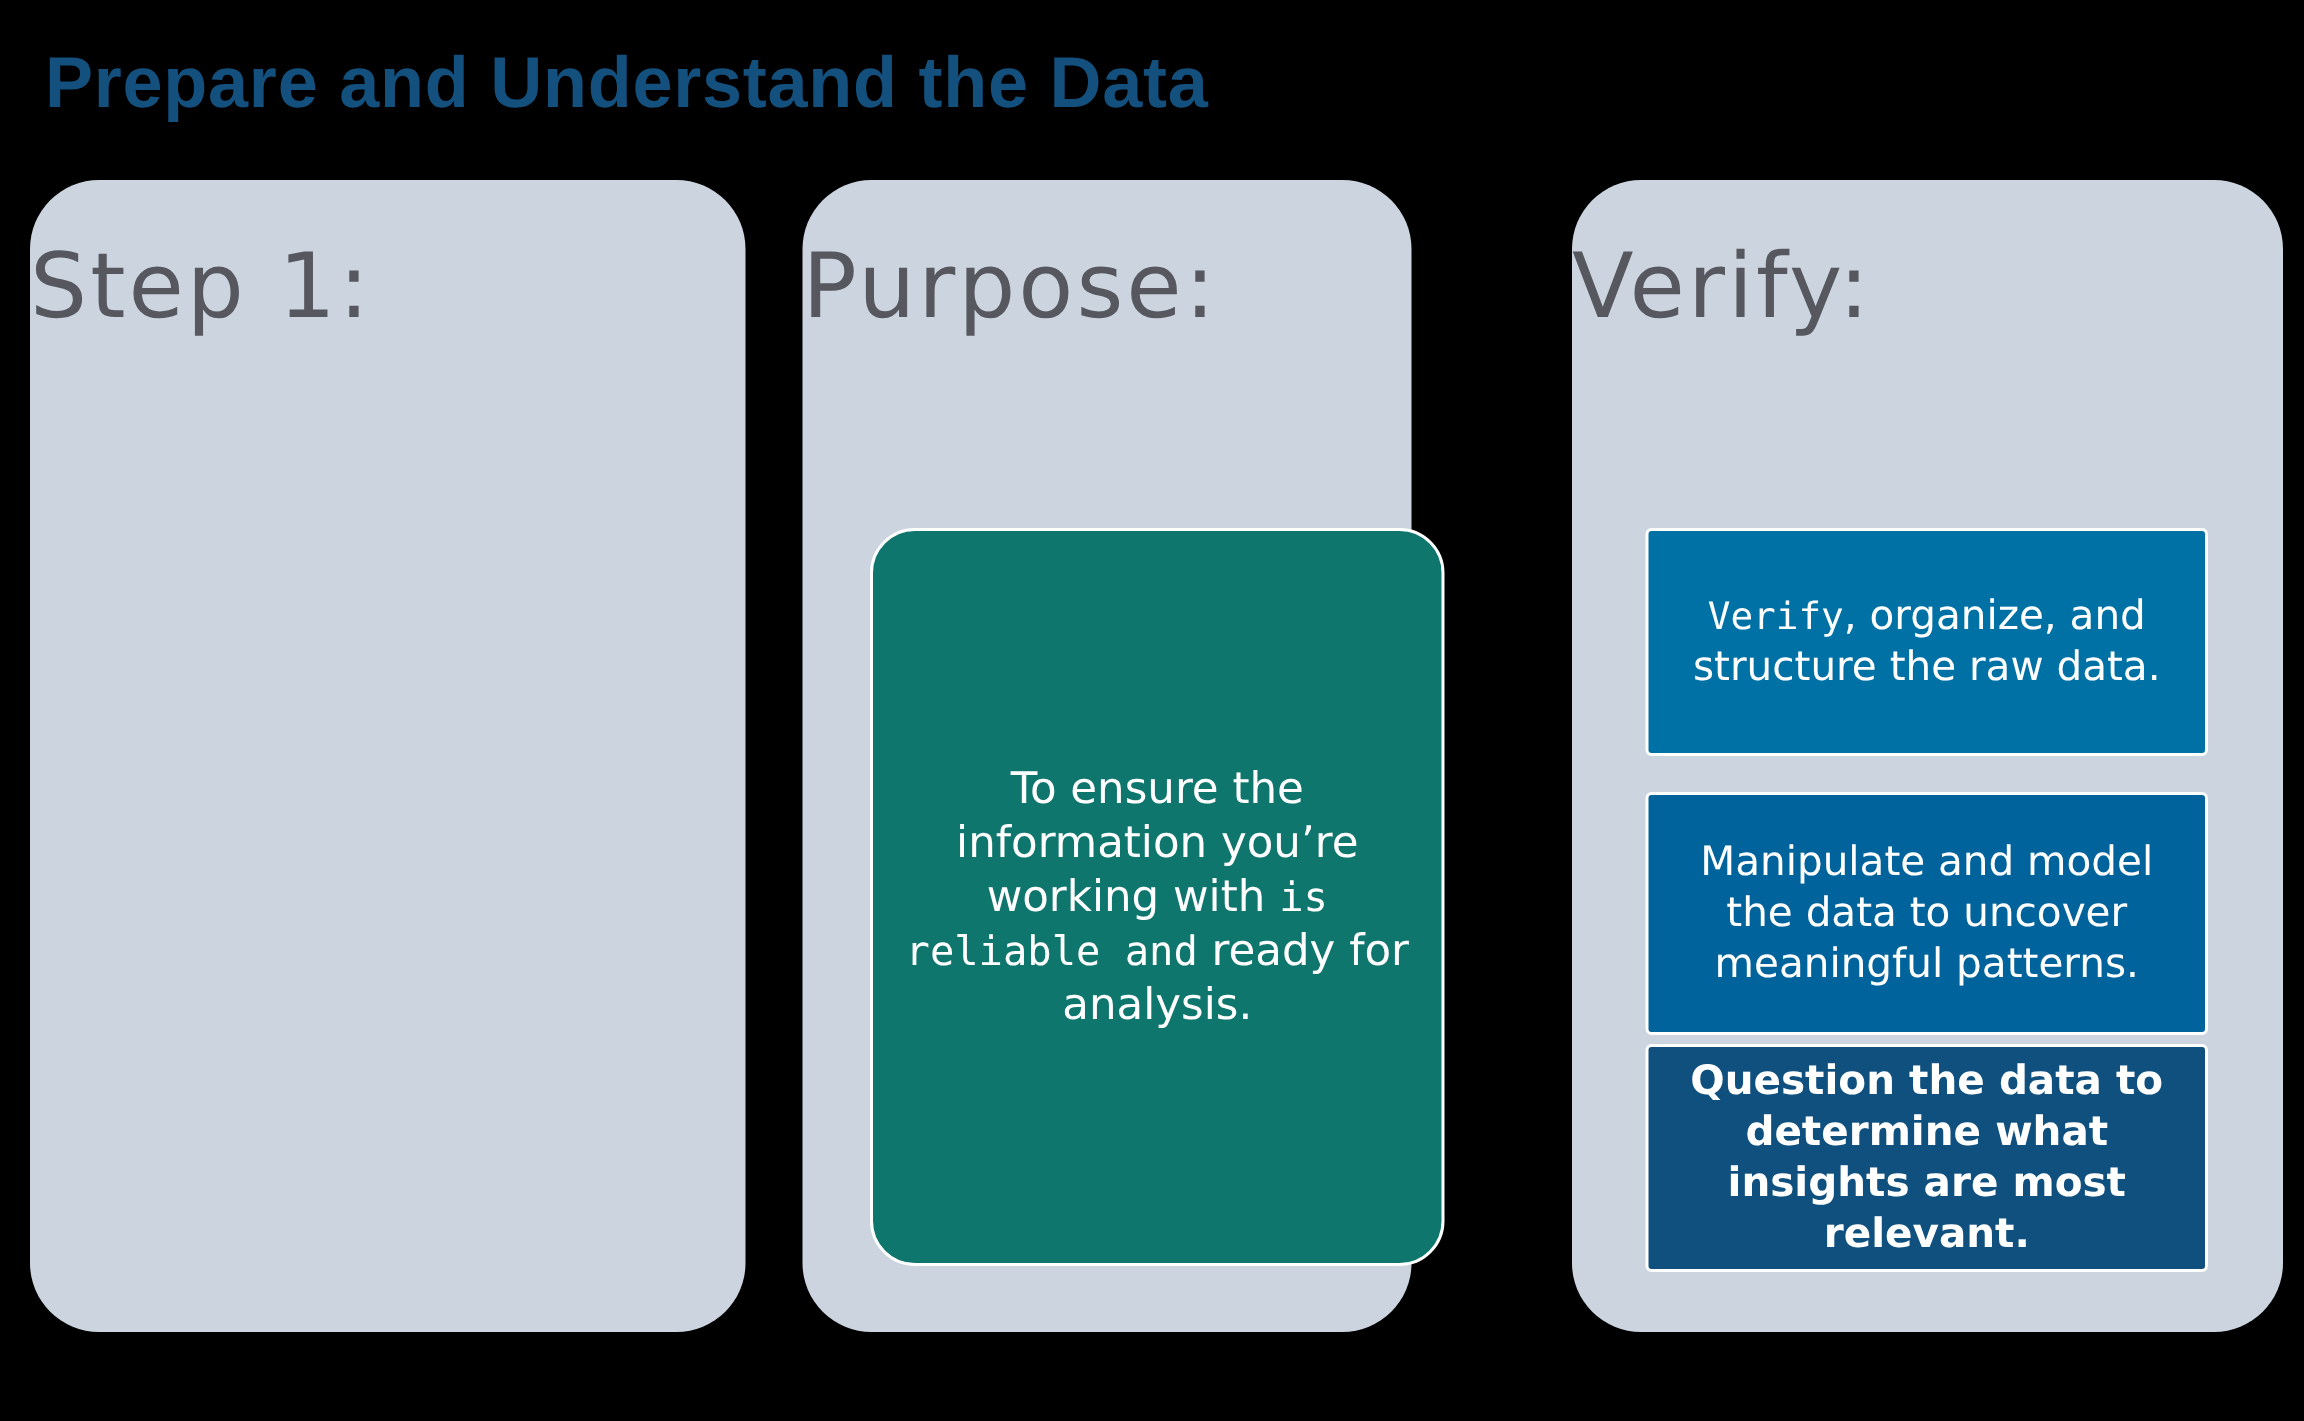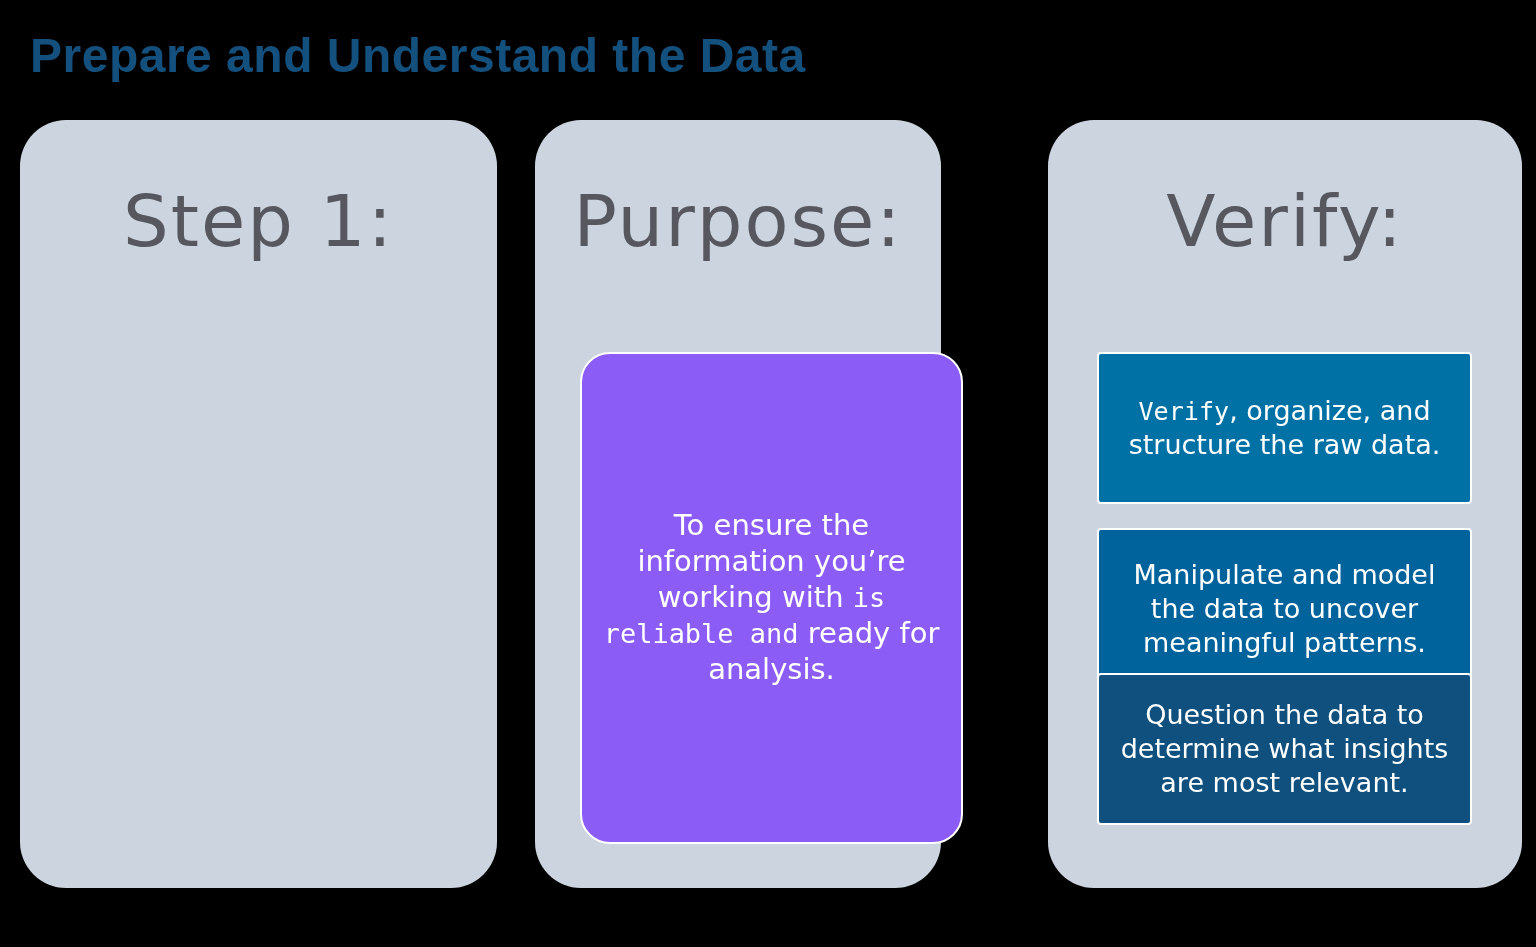--- a/index.html
+++ b/index.html
@@ -30,23 +30,22 @@
     position: absolute;
     top: 120px;
     height: 768px;
     background: #CCD5DF;
     border-radius: 46px;
   }
   .card-step    { left: 20px;   width: 477px; }
   .card-purpose { left: 535px;  width: 406px; }
   .card-actions { left: 1048px; width: 474px; }
   .card-heading {
-    margin-top: 62px;
-    text-align: center;
-    font-size: 72px;
+    margin-top: 38px;
+    font-size: 60px;
     color: #57585F;
     letter-spacing: 2px;
     line-height: 1.1;
     white-space: nowrap;
   }
   .blue-box {
     position: absolute;
     display: flex;
     align-items: center;
     justify-content: center;
@@ -74,40 +73,40 @@
     border-radius: 4px;
   }
   .action-box .box-text {
     font-size: 27px;
     line-height: 1.26;
     margin: 0;
     padding: 0 12px;
   }
   .action-box-1 { top: 232px; height: 152px; }
   .action-box-2 { top: 408px; height: 162px; }
-  .action-box-3 { top: 553px; height: 152px; }
+  .action-box-3 { top: 576px; height: 152px; font-weight: bold; }
   .mono {
     font-family: "DejaVu Sans Mono", monospace;
     font-size: 0.93em;
   }
 </style>
 </head>
 <body>
 
 <div class="canvas">
 
   <h1 class="title">Prepare and Understand the Data</h1>
 
   <div class="card card-step">
     <div class="card-heading">Step 1:</div>
   </div>
 
   <div class="card card-purpose">
     <div class="card-heading">Purpose:</div>
-    <div class="blue-box purpose-box" style="background-color: #8b5cf6;">
+    <div class="blue-box purpose-box" style="background-color: #0f766e;">
       <p class="box-text"><span>To ensure the information you’re working with </span><span class="mono">is reliable and</span><span> ready for analysis.</span></p>
     </div>
   </div>
 
   <div class="card card-actions">
     <div class="card-heading">Verify:</div>
     <div class="blue-box action-box action-box-1" style="background-color: rgb(0, 113, 165);">
       <p class="box-text"><span class="mono">Verify</span><span>, organize, and structure the raw data.</span></p>
     </div>
     <div class="blue-box action-box action-box-2" style="background-color: rgb(0, 99, 155); justify-content: flex-end;">

